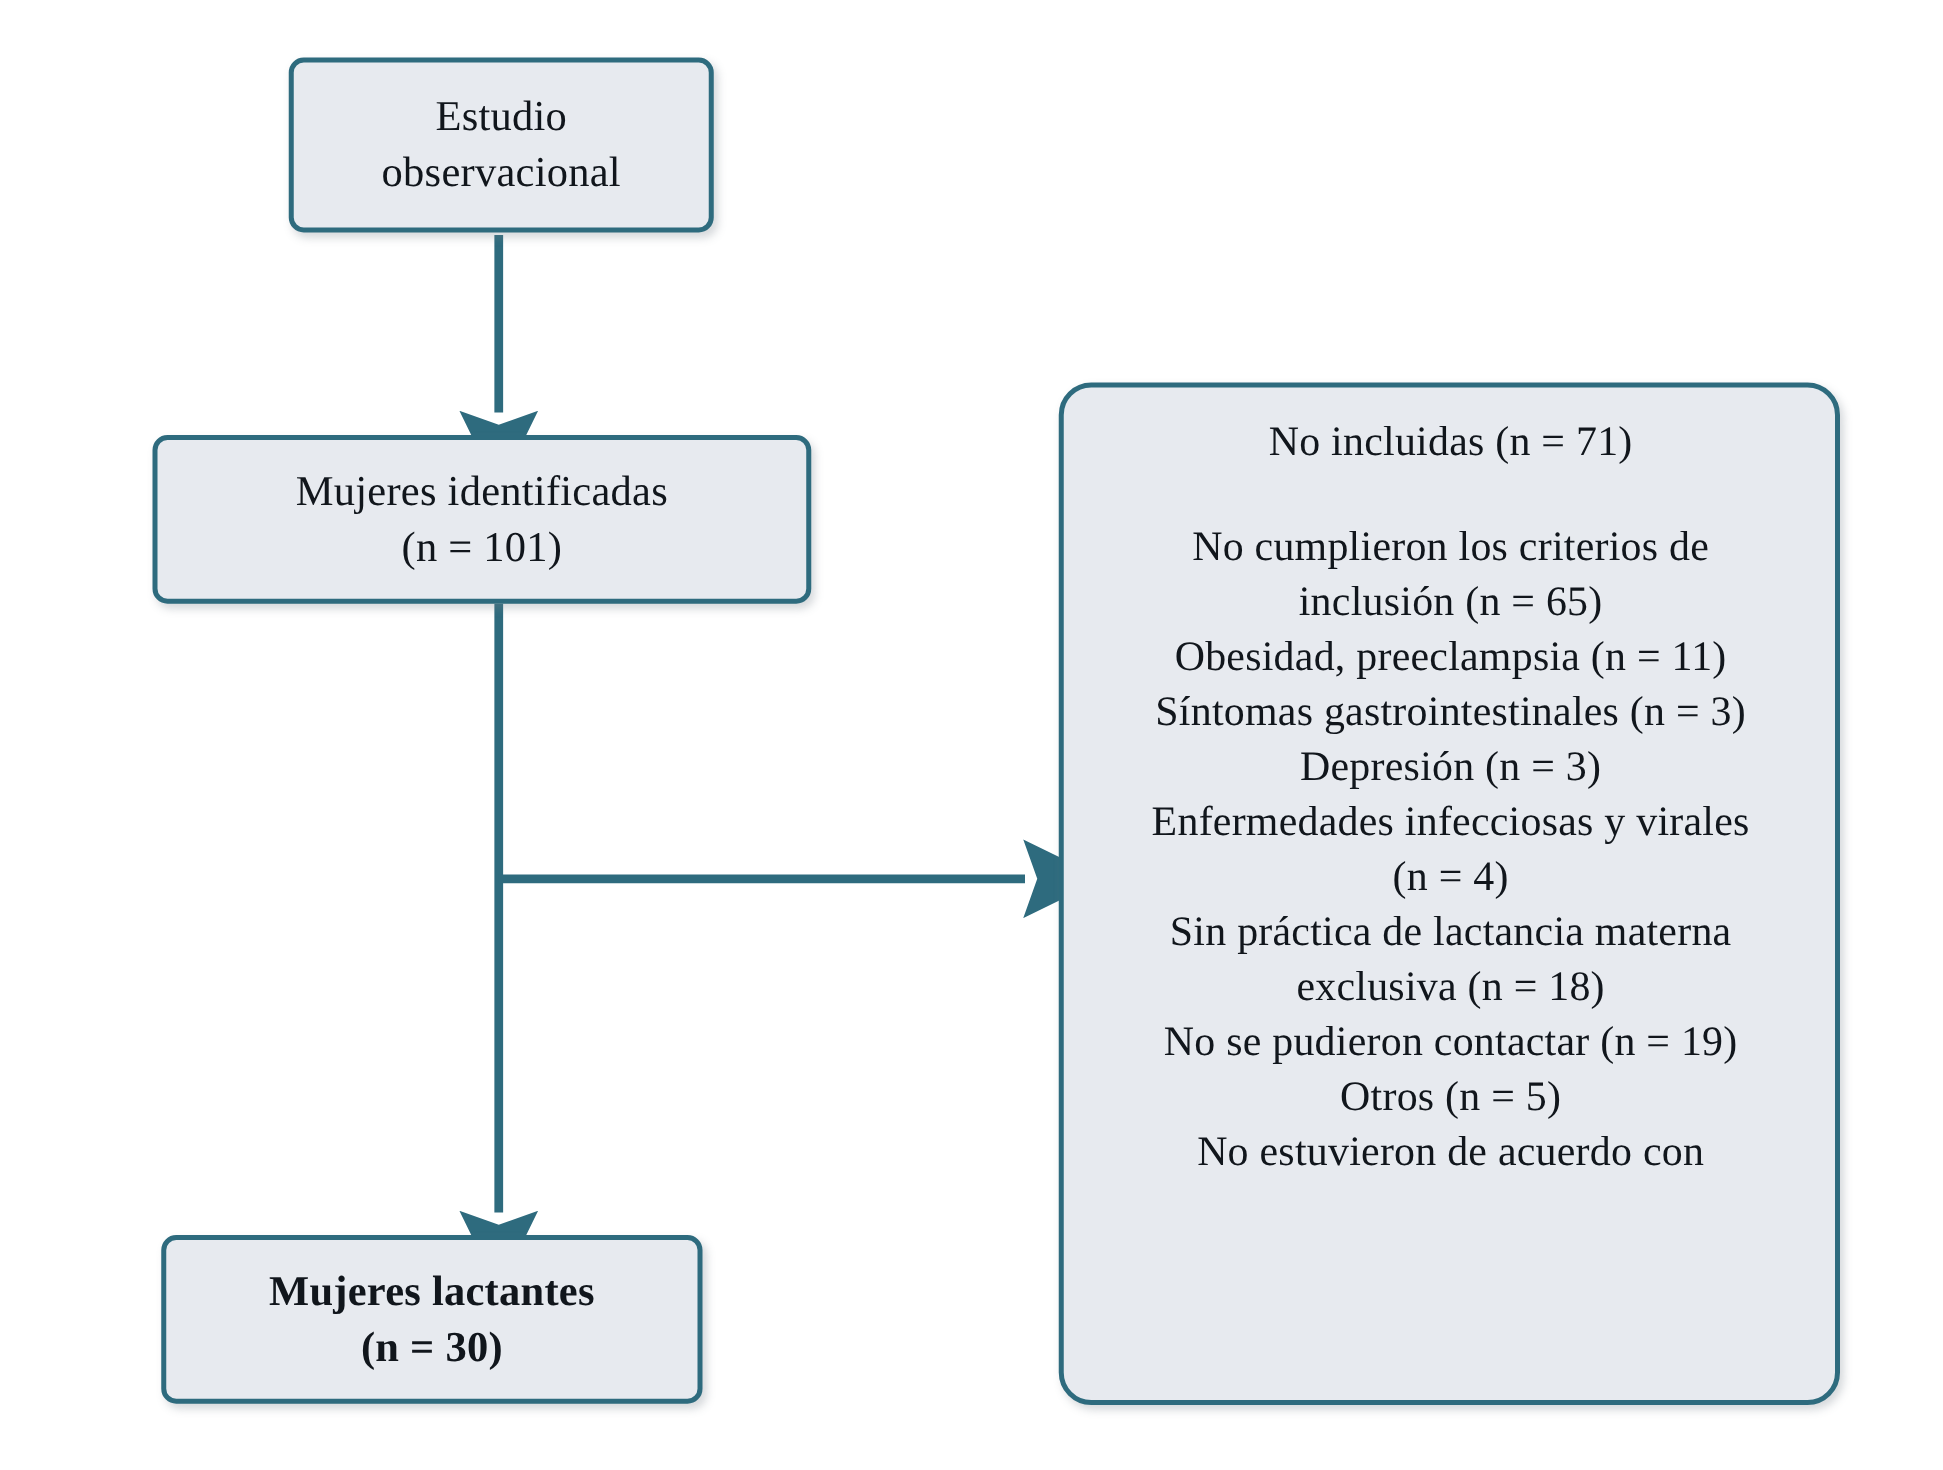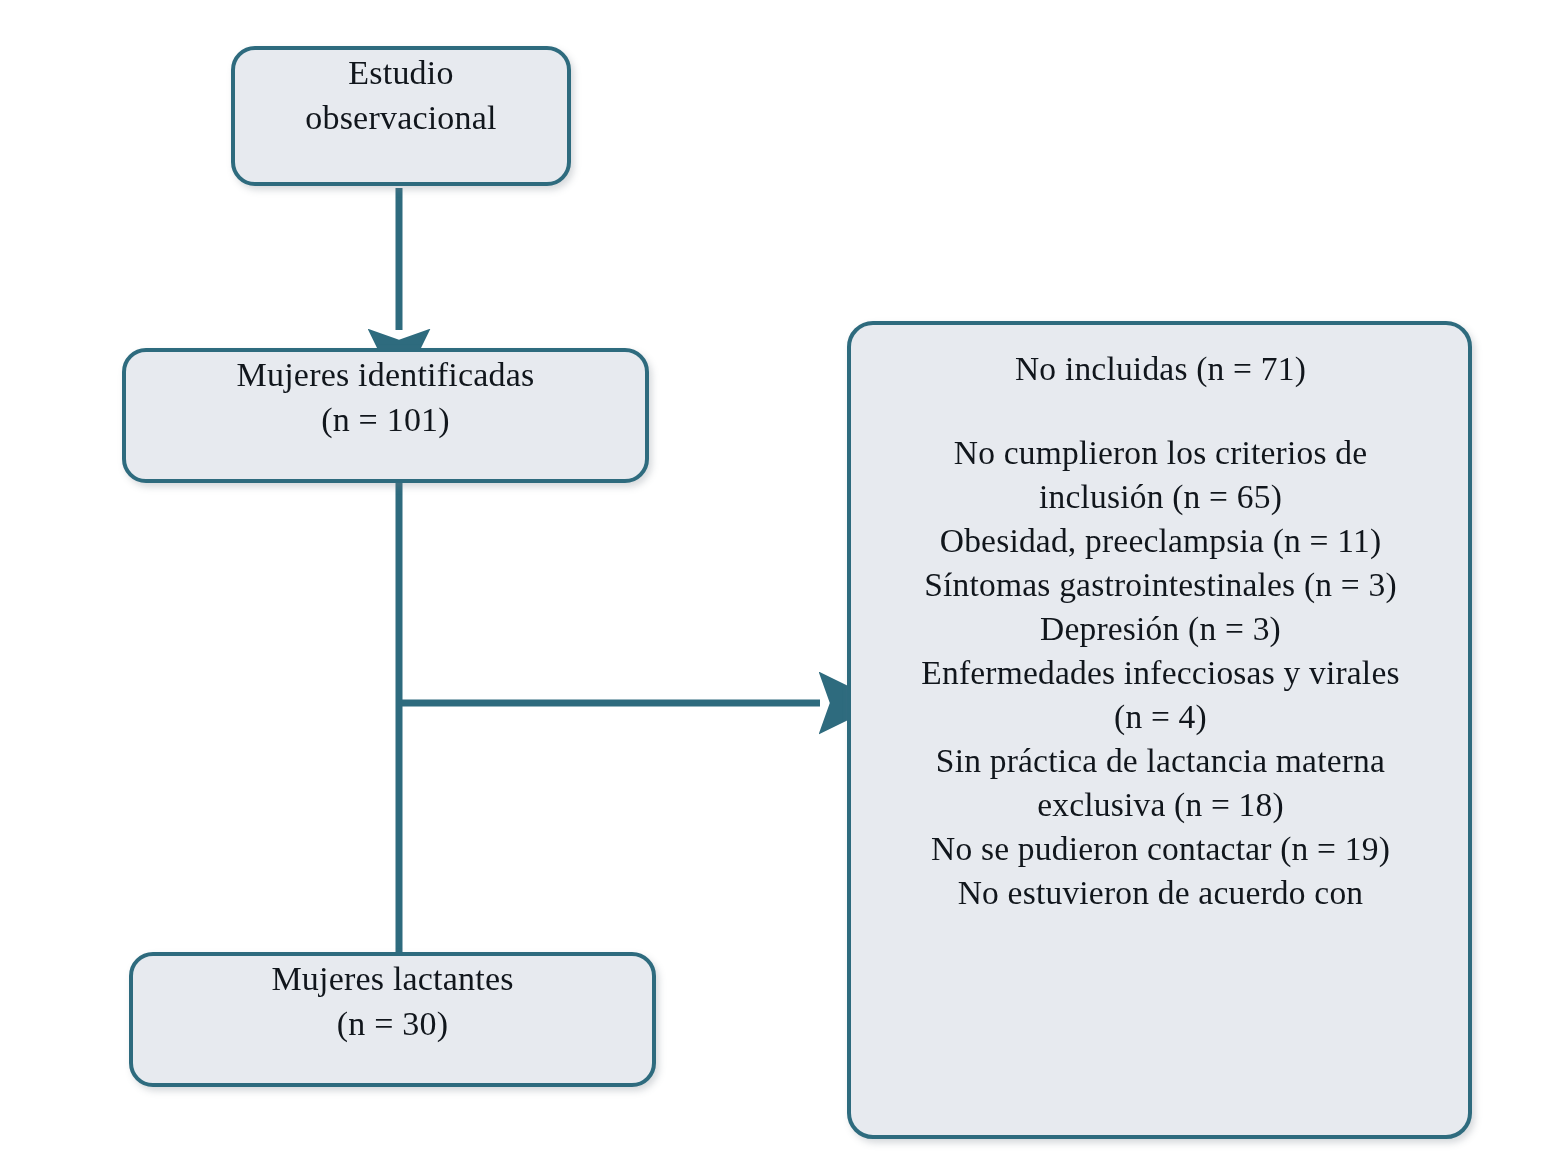--- a/index.html
+++ b/index.html
@@ -26,23 +26,24 @@
     height: 1176px;
     pointer-events: none;
   }
 
   
   .flowbox {
     position: absolute;
     box-sizing: border-box;
     background: #e7eaef;
     border: 4px solid #2e6b7e;
-    border-radius: 24px;
+    border-radius: 12px;
     display: flex;
     flex-direction: column;
+    justify-content: center;
     align-items: center;
     box-shadow: 3px 4px 7px rgba(120,130,140,0.30);
   }
 
   .flowbox .line {
     display: block;
     width: 100%;
     text-align: center;
     font-size: 34px;
     line-height: 45px;
@@ -60,28 +61,29 @@
 
   #box-identified {
     left: 122px;
     top: 348px;
     width: 527px;
     height: 135px;
   }
 
   #box-lactating {
     left: 129px;
-    top: 952px;
-    width: 527px;
+    top: 988px;
+    width: 433px;
     height: 135px;
+    font-weight: bold;
   }
 
   #box-excluded {
     left: 847px;
-    top: 321px;
+    top: 306px;
     width: 625px;
     height: 818px;
     justify-content: flex-start;
     align-items: stretch;
     padding: 22px 20px 18px 22px;
     border-radius: 26px;
   }
 
   #box-excluded .line {
     font-size: 33.5px;
@@ -134,20 +136,21 @@
     <span class="line center">inclusión (n = 65)</span>
 
     <span class="line left">Obesidad, preeclampsia (n = 11)</span>
     <span class="line left">Síntomas gastrointestinales (n = 3)</span>
     <span class="line left">Depresión (n = 3)</span>
     <span class="line left">Enfermedades infecciosas y virales</span>
     <span class="line left">(n = 4)</span>
     <span class="line left">Sin práctica de lactancia materna</span>
     <span class="line left">exclusiva (n = 18)</span>
     <span class="line left">No se pudieron contactar (n = 19)</span>
+    <span class="line left">Otros (n = 5)</span>
     <span class="line left">No estuvieron de acuerdo con</span>
   </div>
 
   <div class="flowbox" id="box-lactating">
     <span class="line">Mujeres lactantes</span>
     <span class="line">(n = 30)</span>
   </div>
 
 </div>
 

